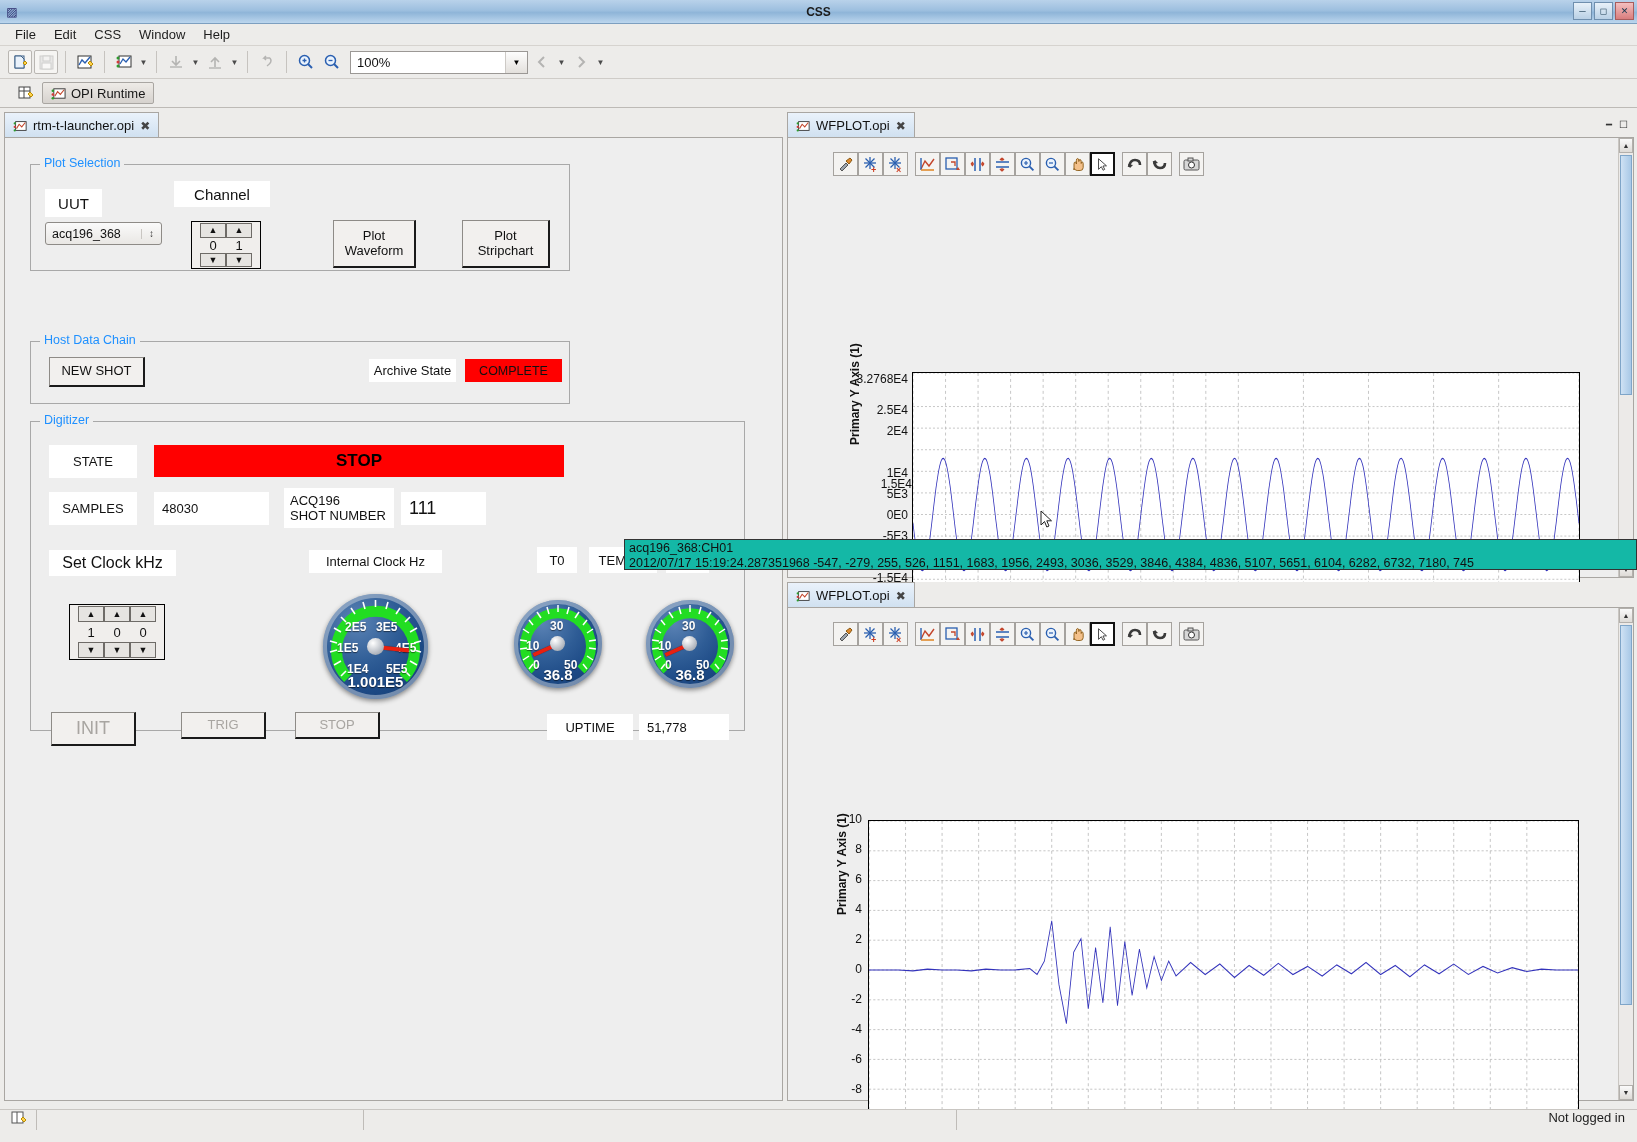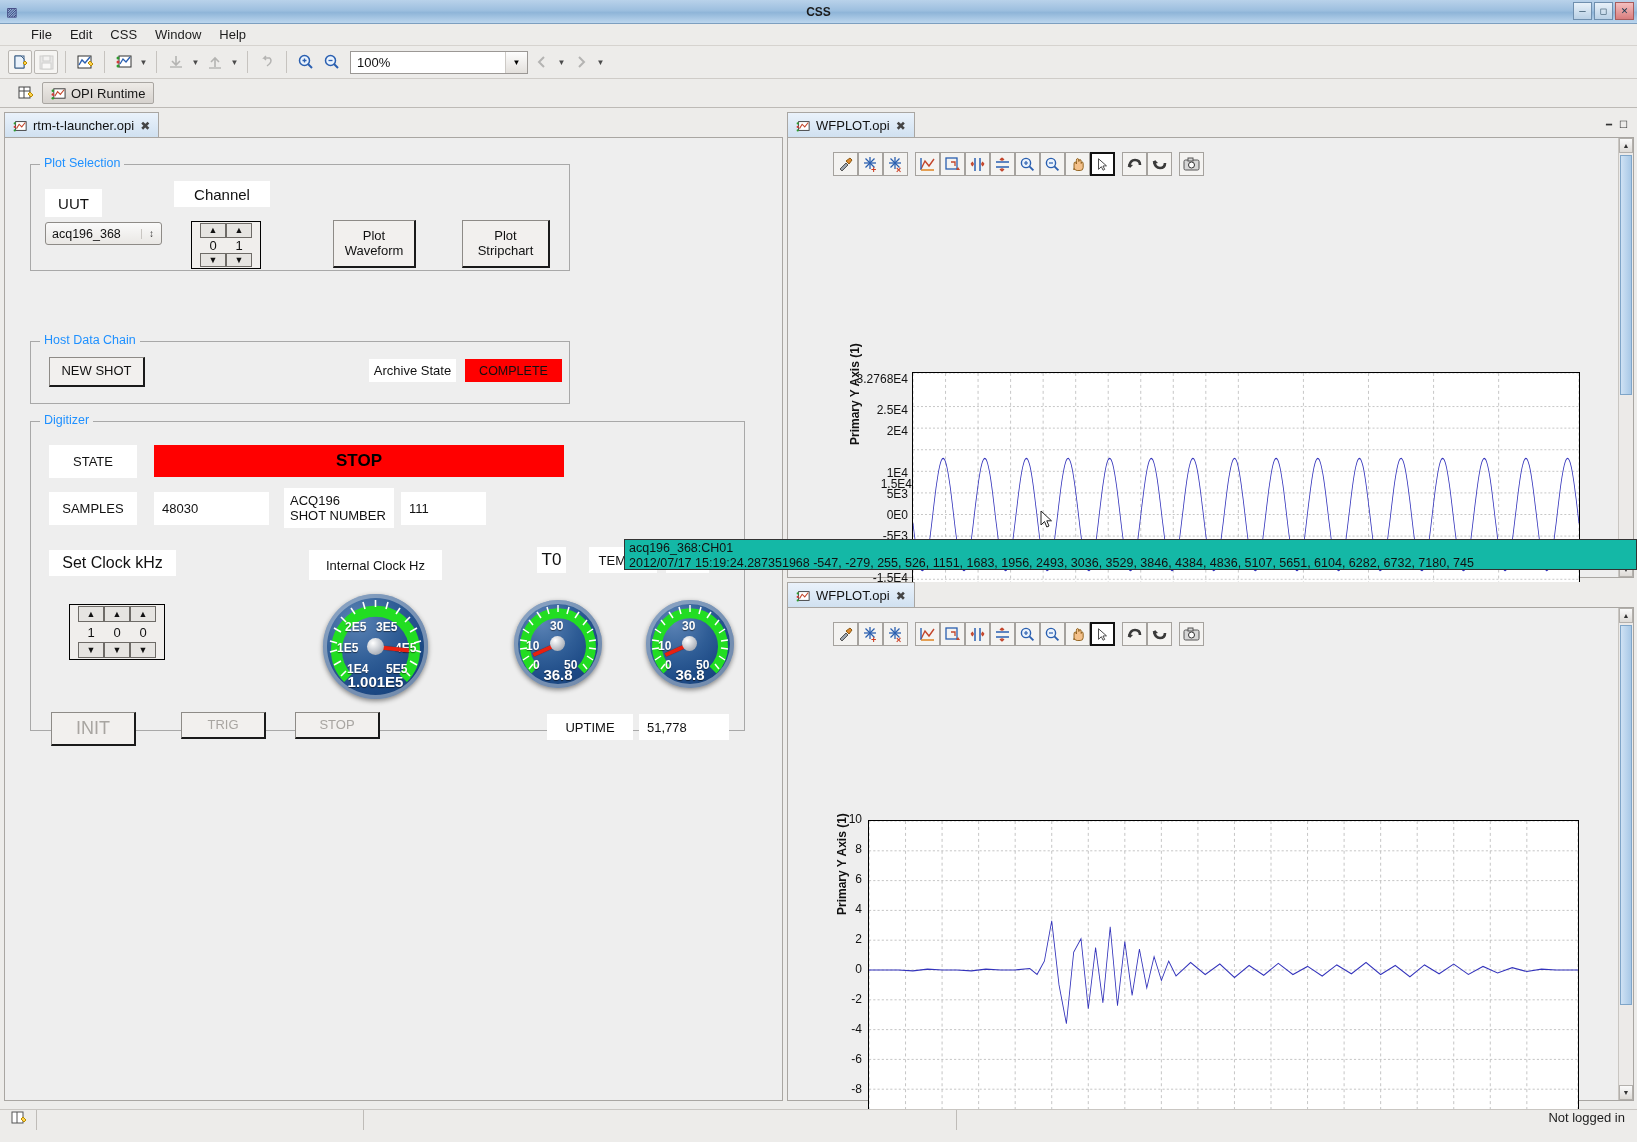--- a/index.html
+++ b/index.html
@@ -28,21 +28,21 @@
   .tb-icon{ margin-left:5px; width:14px; height:14px; position:relative; z-index:2;
      color:#2b2b6b; font-size:12px; line-height:14px; text-align:center;}
   .tb-buttons{ position:absolute; right:3px; top:2px; display:flex; gap:2px; z-index:2;}
   .tb-btn{ width:19px; height:18px; border:1px solid #6f8fae;
      background:linear-gradient(to bottom,#e8f1f9,#b9d0e5);
      font-size:9px; line-height:16px; text-align:center; color:#17384f;}
   .tb-btn.close{ background:linear-gradient(to bottom,#f3bfbf,#d97d7d); border-color:#a85c5c;}
 
   
   .menubar{ height:22px; background:#edecea; display:flex; align-items:center;
-     padding-left:22px; border-bottom:1px solid #d6d3cf; }
+     padding-left:6px; border-bottom:1px solid #d6d3cf; }
   .menubar .mi{ padding:2px 9px; font-size:13px; color:#1d1d1d; }
 
   
   .toolbar{ height:33px; background:#edecea; display:flex; align-items:center;
      padding-left:8px; gap:2px; border-bottom:1px solid #cfccc8;}
   .tb-sep{ width:1px; height:22px; background:#c6c3bf; margin:0 5px;}
   .tbtn{ width:24px; height:24px; display:flex; align-items:center; justify-content:center;
      border:1px solid transparent; border-radius:2px; }
   .tbtn.framed{ border:1px solid #b9b6b2; background:#f6f5f3;}
   .tbtn svg{ display:block; }
@@ -386,26 +386,26 @@
         <div class="redbar" style="position:absolute; left:123px; top:23px; width:410px; height:32px;">STOP</div>
 
         <div class="wlabel" style="position:absolute; left:18px; top:70px; width:88px; height:33px; font-size:13px;">SAMPLES</div>
         <div class="wlabel left" style="position:absolute; left:123px; top:70px; width:115px; height:33px; font-size:13px;">48030</div>
 
         <div class="wlabel" style="position:absolute; left:253px; top:66px; width:110px; height:40px; font-size:13px;
                     flex-direction:column; align-items:flex-start; padding-left:6px; justify-content:center;">
           <span>ACQ196</span>
           <span>SHOT NUMBER</span>
         </div>
-        <div class="wlabel left" style="position:absolute; left:370px; top:70px; width:85px; height:33px; font-size:13px;">111</div>
+        <div class="wlabel left" style="position:absolute; left:370px; top:70px; width:85px; height:33px; font-size:18px;">111</div>
 
         <div class="wlabel" style="position:absolute; left:18px; top:128px; width:127px; height:26px; font-size:16px;">Set Clock kHz</div>
-        <div class="wlabel" style="position:absolute; left:278px; top:128px; width:133px; height:30px; font-size:13px;">Internal Clock Hz</div>
-
-        <div class="wlabel" style="position:absolute; left:506px; top:125px; width:29px; height:26px; font-size:17px;">T0</div>
+        <div class="wlabel" style="position:absolute; left:278px; top:128px; width:133px; height:23px; font-size:13px;">Internal Clock Hz</div>
+
+        <div class="wlabel" style="position:absolute; left:506px; top:125px; width:40px; height:26px; font-size:13px;">T0</div>
         <div class="wlabel" style="position:absolute; left:558px; top:125px; width:68px; height:26px; font-size:13px;">TEMP C</div>
         <div class="wlabel" style="position:absolute; left:635px; top:125px; width:43px; height:26px; font-size:13px;">T1</div>
 
         <div class="digits" style="position:absolute; left:38px; top:182px; height:56px;">
           <div class="digitcol blank"></div>
           <div class="digitcol">
             <div class="up">▲</div>
             <div class="val">1</div>
             <div class="dn">▼</div>
           </div>

